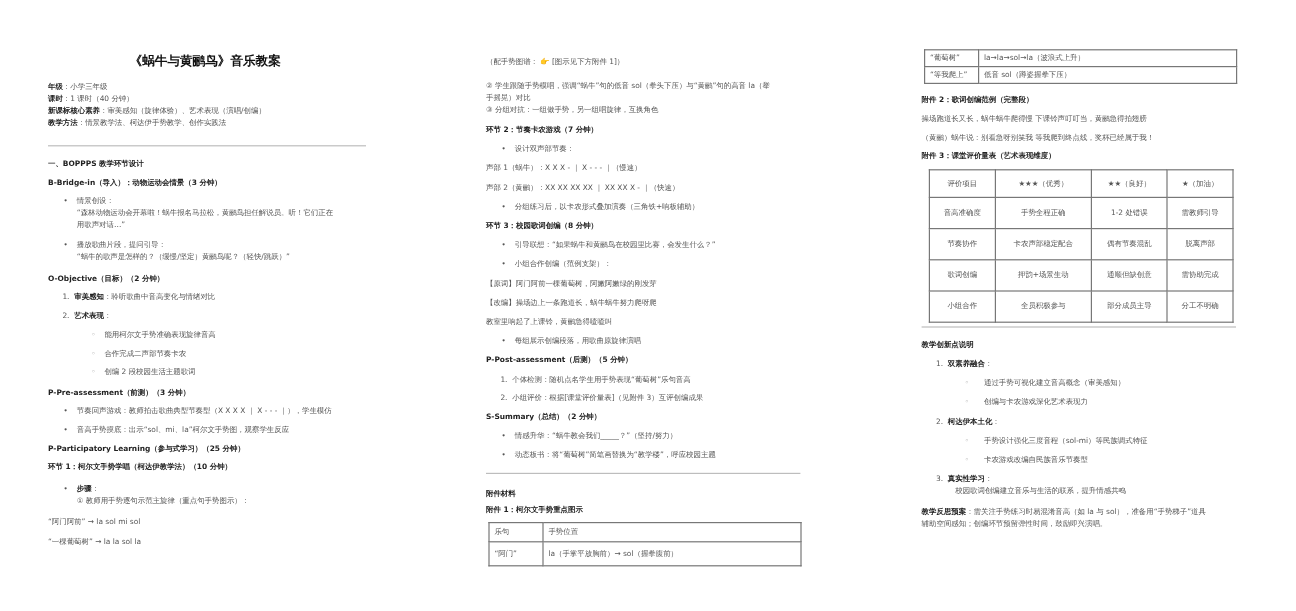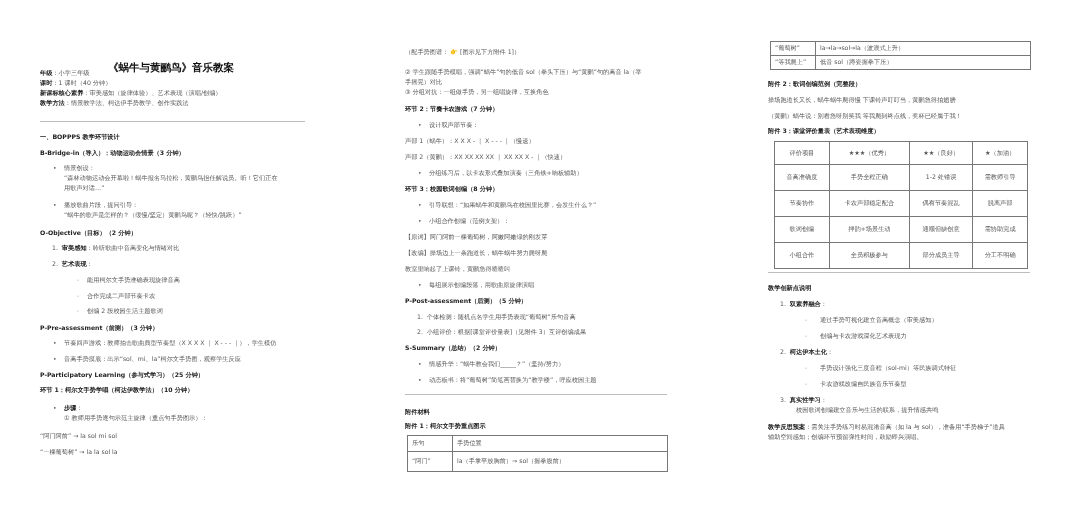--- a/index.html
+++ b/index.html
@@ -4,21 +4,21 @@
   <style>
     html, body { margin:0; padding:0; background:#ffffff; }
     body { width:1080px; height:509px; position:relative; overflow:hidden;
            font-family:"DejaVu Sans", "Liberation Sans", sans-serif; color:#333; }
     .page { position:absolute; top:0; height:509px; background:#fff; }
     #p1 { left:40px; width:282px; }
     #p2 { left:405px; width:282px; }
     #p3 { left:768px; width:282px; }
     .ln { position:absolute; left:0; white-space:nowrap; font-size:6.2px; line-height:8px; color:#555; }
     .b { font-weight:bold; color:#222; }
-    .title { font-family:"DejaVu Serif", "Liberation Serif", serif; font-size:10.5px; font-weight:bold; color:#111;margin-top:16px; }
+    .title { font-family:"DejaVu Serif", "Liberation Serif", serif; font-size:10.5px; font-weight:bold; color:#111; }
     .hr { position:absolute; left:0; height:1px; background:#bdbdbd; }
     .bullet { position:absolute; font-size:6px; color:#555; }
     table.grid { position:absolute; border-collapse:collapse; font-size:6.2px; color:#555; }
     table.grid td { border:1px solid #777; padding:0 4px; }
     table.eval td { text-align:center; }
     .hand { color:#f0a020; }
   </style>
 </head>
 <body>
 

